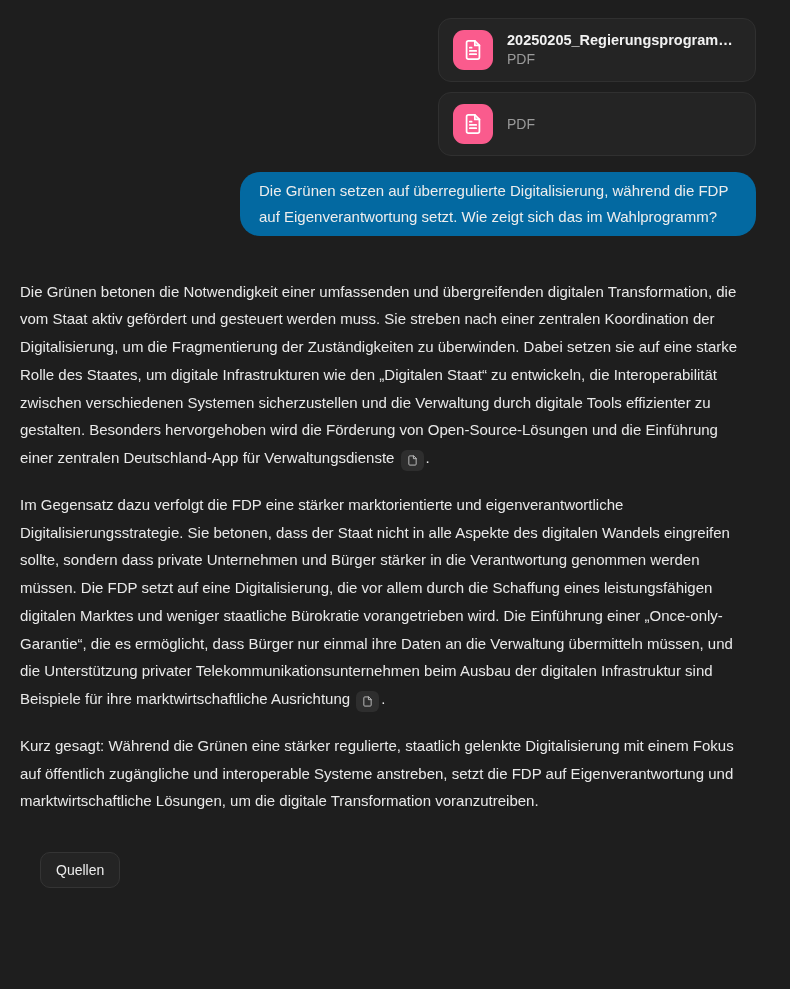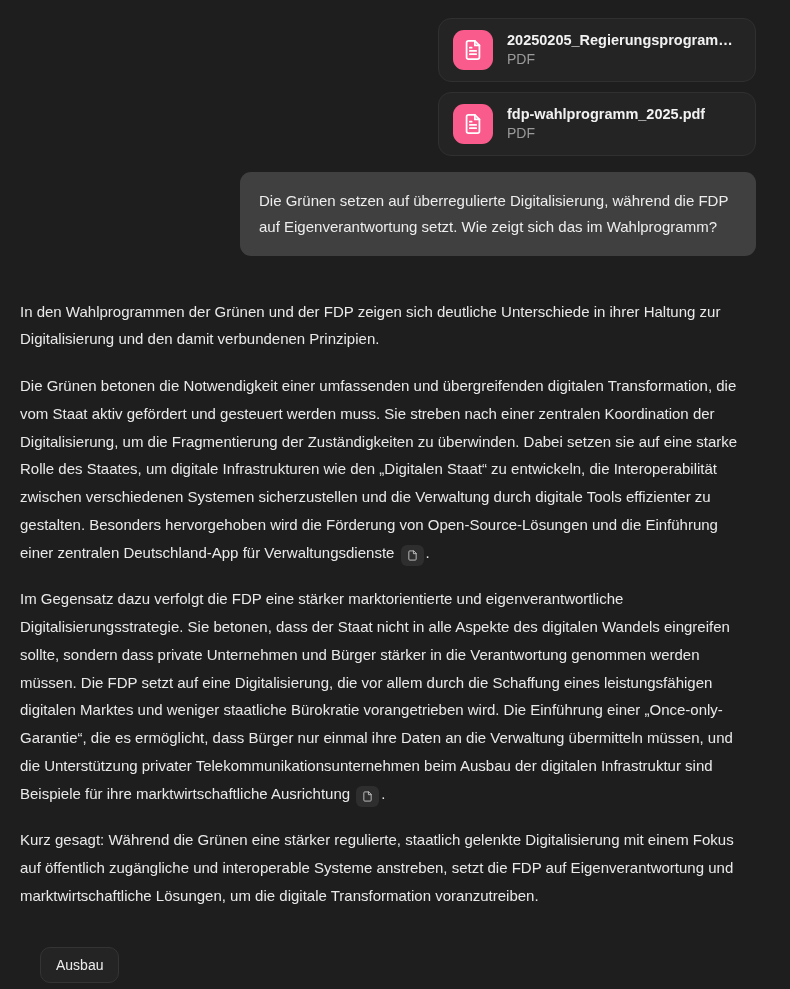--- a/index.html
+++ b/index.html
@@ -78,23 +78,23 @@
   }
 
   
   .user-row {
     display: flex;
     justify-content: flex-end;
     padding: 16px 34px 0 0;
   }
 
   .user-bubble {
-    background: #404040;
-    border-radius: 11px;
-    padding: 16px 19px;
+    background: #0369a1;
+    border-radius: 20px;
+    padding: 6px 19px;
     max-width: 516px;
     color: #ededed;
     font-size: 15px;
     line-height: 1.72;
   }
 
   
   .answer {
     padding: 42px 36px 0 20px;
   }
@@ -167,34 +167,32 @@
       <span class="file-icon">
         <svg width="22" height="22" viewBox="0 0 24 24" fill="none" stroke="#ffffff" stroke-width="1.9" stroke-linecap="round" stroke-linejoin="round">
           <path d="M14 2H7a2 2 0 0 0-2 2v16a2 2 0 0 0 2 2h10a2 2 0 0 0 2-2V7z"></path>
           <polyline points="14 2 14 7 19 7"></polyline>
           <line x1="8.5" y1="13" x2="15.5" y2="13"></line>
           <line x1="8.5" y1="16.5" x2="15.5" y2="16.5"></line>
           <line x1="8.5" y1="9.5" x2="10.5" y2="9.5"></line>
         </svg>
       </span>
       <span class="file-meta">
-        <span class="file-name">fdp-wahlprogramm_2025.pdf</span>
         <span class="file-type">PDF</span>
       </span>
     </div>
 
   </div>
 
   <div class="user-row">
     <div class="user-bubble">Die Grünen setzen auf überregulierte Digitalisierung, während die FDP auf Eigenverantwortung setzt. Wie zeigt sich das im Wahlprogramm?</div>
   </div>
 
   <div class="answer">
 
-    <p>In den Wahlprogrammen der Grünen und der FDP zeigen sich deutliche Unterschiede in ihrer Haltung zur Digitalisierung und den damit verbundenen Prinzipien.</p>
 
     <p>
       <span>Die Grünen betonen die Notwendigkeit einer umfassenden und übergreifenden digitalen Transformation, die vom Staat aktiv gefördert und gesteuert werden muss. Sie streben nach einer zentralen Koordination der Digitalisierung, um die Fragmentierung der Zuständigkeiten zu überwinden. Dabei setzen sie auf eine starke Rolle des Staates, um digitale Infrastrukturen wie den „Digitalen Staat“ zu entwickeln, die Interoperabilität zwischen verschiedenen Systemen sicherzustellen und die Verwaltung durch digitale Tools effizienter zu gestalten. Besonders hervorgehoben wird die Förderung von Open-Source-Lösungen und die Einführung einer zentralen Deutschland-App für Verwaltungsdienste </span><span class="cite">
         <svg width="11" height="13" viewBox="0 0 24 24" fill="none" stroke="#c4c4c4" stroke-width="2" stroke-linecap="round" stroke-linejoin="round">
           <path d="M14 2H6a2 2 0 0 0-2 2v16a2 2 0 0 0 2 2h12a2 2 0 0 0 2-2V8z"></path>
           <polyline points="14 2 14 8 20 8"></polyline>
         </svg>
       </span><span>.</span>
     </p>
 
@@ -203,18 +201,18 @@
         <svg width="11" height="13" viewBox="0 0 24 24" fill="none" stroke="#c4c4c4" stroke-width="2" stroke-linecap="round" stroke-linejoin="round">
           <path d="M14 2H6a2 2 0 0 0-2 2v16a2 2 0 0 0 2 2h12a2 2 0 0 0 2-2V8z"></path>
           <polyline points="14 2 14 8 20 8"></polyline>
         </svg>
       </span><span>.</span>
     </p>
 
     <p>Kurz gesagt: Während die Grünen eine stärker regulierte, staatlich gelenkte Digitalisierung mit einem Fokus auf öffentlich zugängliche und interoperable Systeme anstreben, setzt die FDP auf Eigenverantwortung und marktwirtschaftliche Lösungen, um die digitale Transformation voranzutreiben.</p>
 
     <div class="sources-row">
-      <button class="sources-btn">Ausbau</button>
+      <button class="sources-btn">Quellen</button>
     </div>
 
   </div>
 
 </div>
 
 </body></html>

